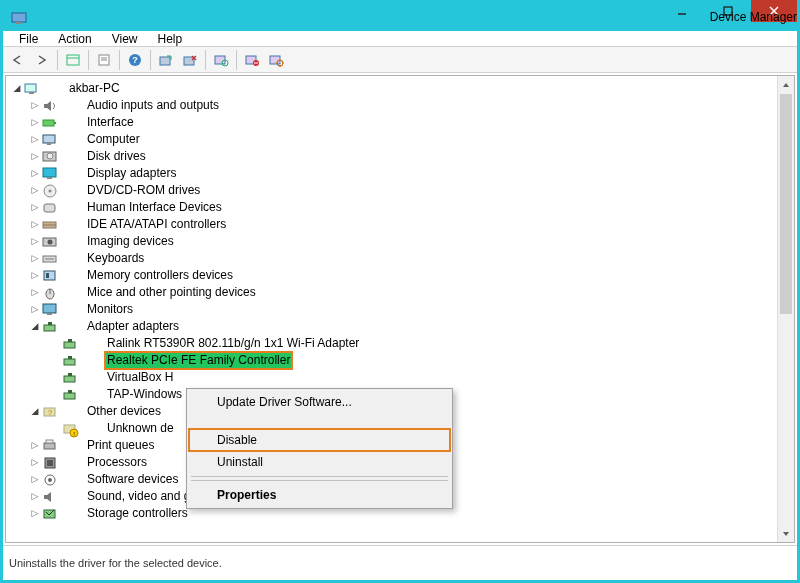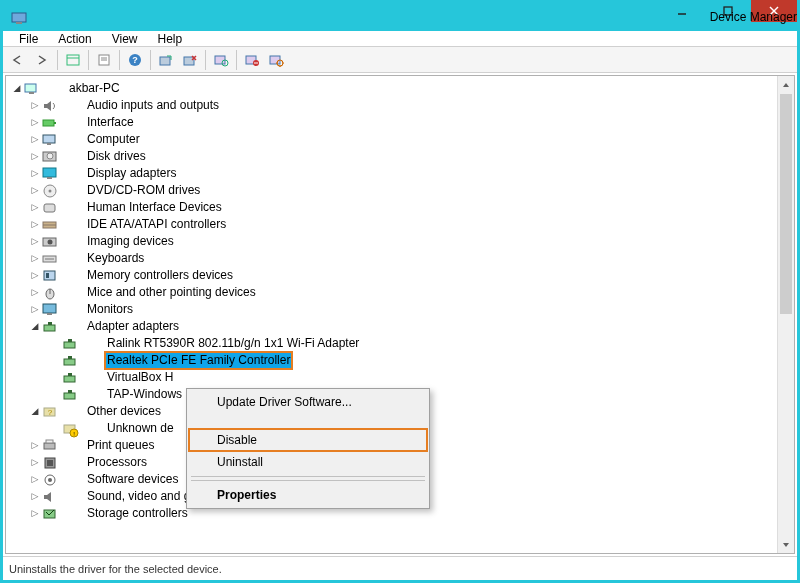--- a/index.html
+++ b/index.html
@@ -16,31 +16,31 @@
   .menu-item { padding:2px 10px; }
   .toolbar { height:26px; border-bottom:1px solid #d0d0d0; display:flex; align-items:center; padding:0 4px; gap:2px; background:#f5f5f5; }
   .tbtn { width:22px; height:22px; display:flex; align-items:center; justify-content:center; border:1px solid transparent; }
   .tsep { width:1px; height:20px; background:#c8c8c8; margin:0 2px; }
   .body { flex:1; display:flex; border:1px solid #b0b0b0; margin:2px; position:relative; overflow:hidden; background:#fff; }
   .tree { flex:1; overflow:auto; padding:4px 2px; position:relative; }
   .scrollbar { width:17px; background:#f0f0f0; border-left:1px solid #ddd; position:relative; }
   .scroll-up, .scroll-down { position:absolute; left:0; right:0; height:17px; display:flex; align-items:center; justify-content:center; background:#f0f0f0; }
   .scroll-up { top:0; } .scroll-down { bottom:0; }
   .scroll-thumb { position:absolute; left:2px; right:2px; top:18px; height:220px; background:#cdcdcd; }
-  .statusbar { height:24px; border-top:1px solid #d0d0d0; display:flex; align-items:center; padding:0 6px; font-size:11px; color:#333; }
+  .statusbar { height:35px; border-top:1px solid #d0d0d0; display:flex; align-items:center; padding:0 6px; font-size:11px; color:#333; }
   .node { display:flex; align-items:center; height:17px; line-height:17px; white-space:nowrap; }
   .arrow { width:14px; text-align:center; color:#6a6a6a; font-size:9px; cursor:default; user-select:none; }
   .arrow.open { color:#404040; }
   .ticon { width:16px; height:16px; margin-right:4px; flex:0 0 16px; display:inline-flex; align-items:center; justify-content:center; }
   .label { padding:0 2px;margin-left:23px; }
-  .label.selected { background:#0ea5e9; outline:2px solid #e67e22; outline-offset:-1px; }
+  .label.selected { background:#22c55e; outline:2px solid #e67e22; outline-offset:-1px; }
   .depth0 { padding-left:2px; }
   .depth1 { padding-left:20px; }
   .depth2 { padding-left:40px; }
-  .ctxmenu { position:absolute; background:#f0f0f0; border:1px solid #a0a0a0; box-shadow:3px 3px 6px rgba(0,0,0,.25); padding:2px; z-index:10; width:244px; }
+  .ctxmenu { position:absolute; background:#f0f0f0; border:1px solid #a0a0a0; box-shadow:3px 3px 6px rgba(0,0,0,.25); padding:2px; z-index:10; width:267px; }
   .ctxmenu .mi { padding:4px 20px 4px 28px; font-size:12px; }
   .ctxmenu .mi.bold { font-weight:bold; }
   .ctxmenu .mi.hl { outline:2px solid #e67e22; outline-offset:-1px;margin-top:16px; }
   .ctxmenu .msep { height:1px; background:#c0c0c0; margin:3px 2px; }
   svg { overflow:visible; }
 </style>
 </head>
 <body>
 
 <div class="window">

